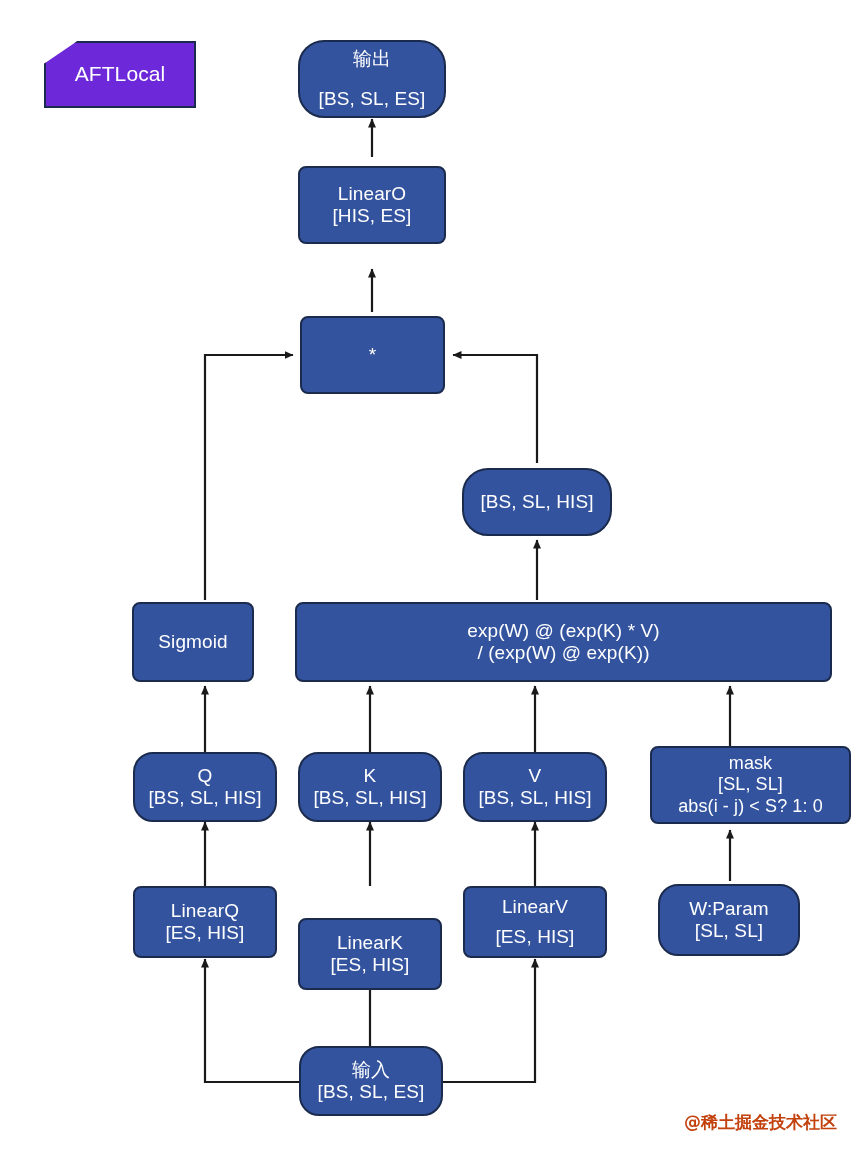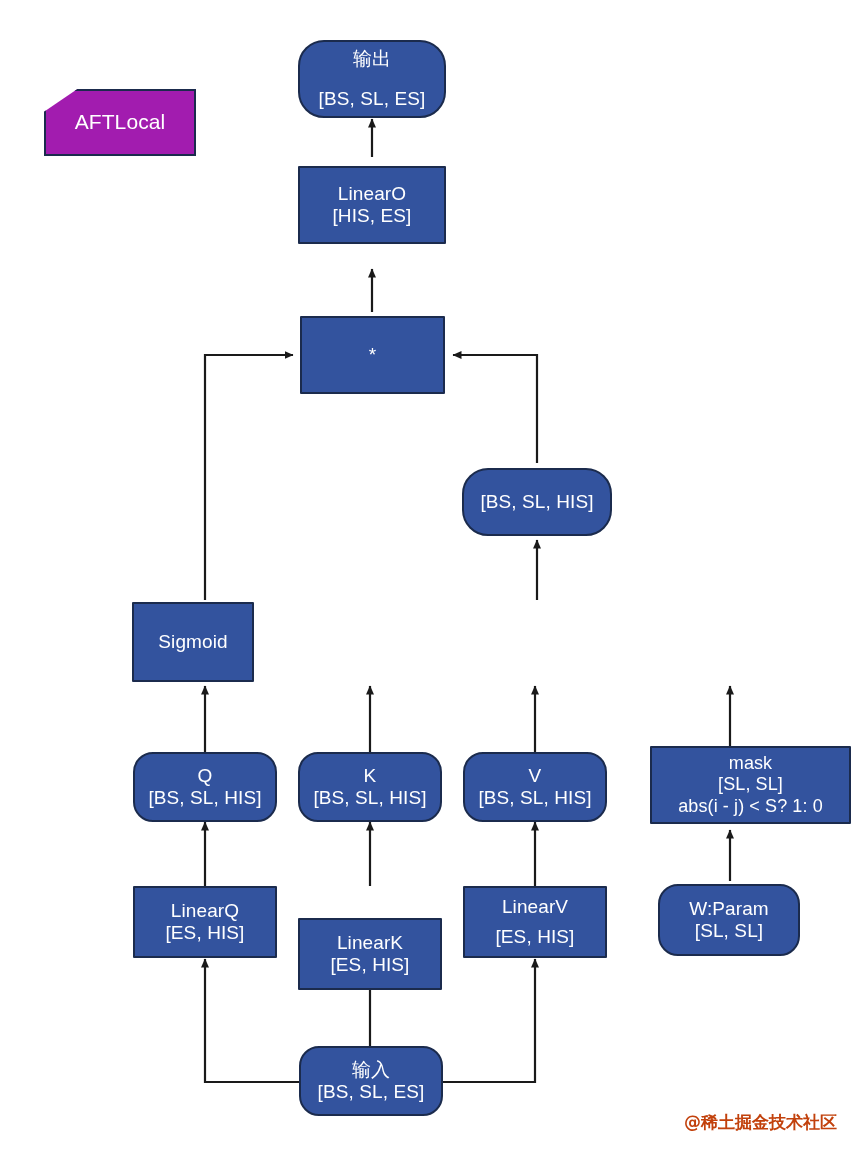--- a/index.html
+++ b/index.html
@@ -35,31 +35,30 @@
     flex-direction: column;
     align-items: center;
     justify-content: center;
     text-align: center;
     line-height: 1.18;
     font-size: 19px;
     z-index: 2;
     letter-spacing: 0.1px;
   }
   .node .line { display: block; white-space: nowrap; }
-  .rect { border-radius: 1px; }
+  .rect { border-radius: 8px; }
   .round { border-radius: 26px; gap: 17px; }
   .round-sm { border-radius: 20px; }
   .node.tag {
-    background: #a21caf;
+    background: #6d28d9;
     border: 2px solid #1b2b4d;
     justify-content: center;
     font-size: 21px;
     border-radius: 0;
     clip-path: polygon(22% 0%, 100% 0%, 100% 100%, 0% 100%, 0% 34%);
-    margin-top: 48px;
   }
   .watermark {
     position: absolute;
     color: #c2410c;
     font-size: 17px;
     white-space: nowrap;
     z-index: 1;
     font-family: "DejaVu Sans", sans-serif;
     font-weight: bold;
   }
@@ -130,20 +129,24 @@
   </div>
 
   <div class="node round" style="left:462px; top:468px; width:150px; height:68px;">
     <span class="line">[BS, SL, HIS]</span>
   </div>
 
   <div class="node rect" style="left:132px; top:602px; width:122px; height:80px;">
     <span class="line">Sigmoid</span>
   </div>
 
+  <div class="node rect" style="left:295px; top:602px; width:537px; height:80px;">
+    <span class="line">exp(W) @ (exp(K) * V)</span>
+    <span class="line">/ (exp(W) @ exp(K))</span>
+  </div>
 
   <div class="node round-sm" style="left:133px; top:752px; width:144px; height:70px;">
     <span class="line">Q</span>
     <span class="line">[BS, SL, HIS]</span>
   </div>
 
   <div class="node round-sm" style="left:298px; top:752px; width:144px; height:70px;">
     <span class="line">K</span>
     <span class="line">[BS, SL, HIS]</span>
   </div>

